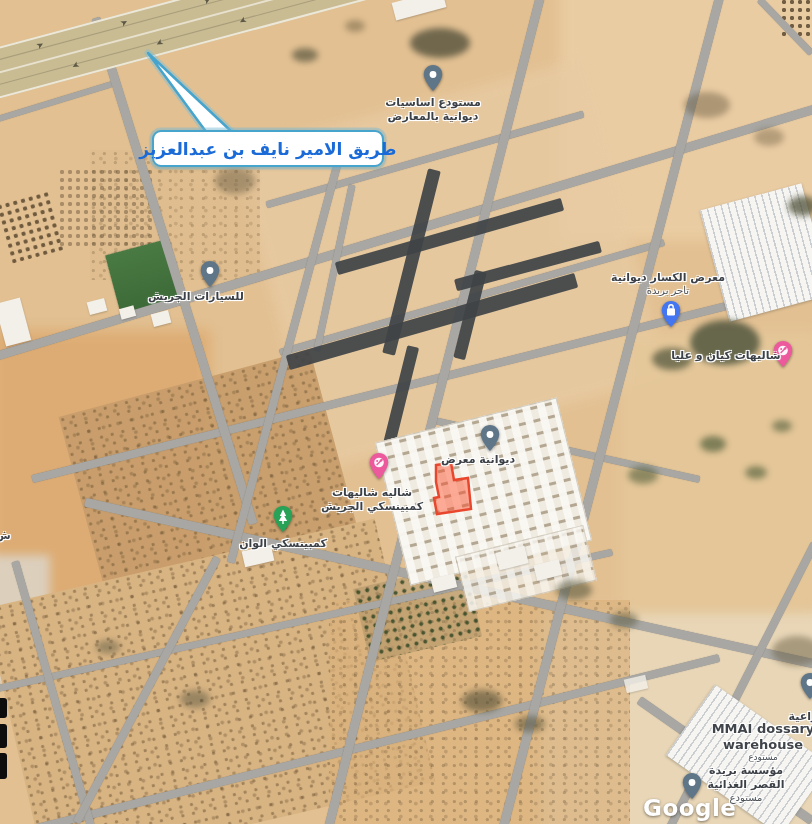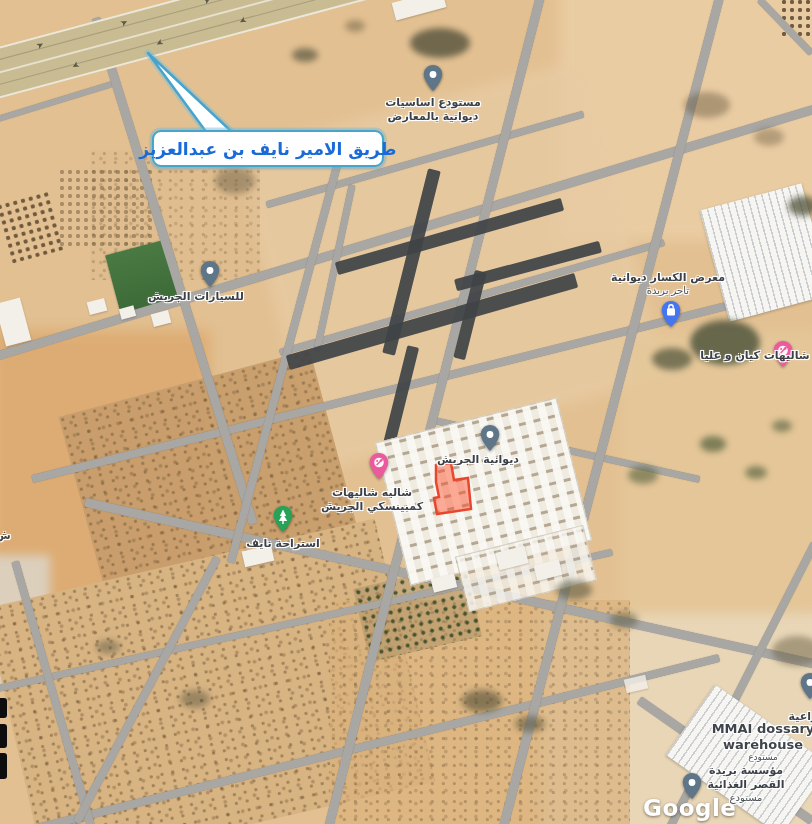--- a/index.html
+++ b/index.html
@@ -224,21 +224,21 @@
         </div>
       </div>
       <div class="marker" style="left: 490px; top: 452px;">
         <div class="pin">
           <svg width="22" height="28" viewBox="0 0 22 28">
             <path d="M11 1C5.8 1 1.8 5 1.8 10.2 1.8 17 11 27 11 27s9.2-10 9.2-16.8C20.2 5 16.2 1 11 1Z" fill="#5f7689"></path>
             <circle cx="11" cy="10.5" r="3.4" fill="#fff"></circle>
           </svg>
         </div>
         <div class="mlabel" style="left: -12px; top: 8px;">
-          <div>ديوانية الجريش</div>
+          <div>ديوانية معرض</div>
         </div>
       </div>
       <div class="marker" style="left: 671px; top: 328px;">
         <div class="pin">
           <svg width="22" height="28" viewBox="0 0 22 28">
             <path d="M11 1C5.8 1 1.8 5 1.8 10.2 1.8 17 11 27 11 27s9.2-10 9.2-16.8C20.2 5 16.2 1 11 1Z" fill="#4476f2"></path>
             <rect x="7" y="8.2" width="8" height="7.3" rx="1.2" fill="#fff"></rect>
                                   <path d="M8.8 8.4V7a2.2 2.2 0 0 1 4.4 0v1.4" stroke="#fff" stroke-width="1.4" fill="none"></path>
           </svg>
         </div>
@@ -250,21 +250,21 @@
       <div class="marker" style="left: 783px; top: 368px;">
         <div class="pin">
           <svg width="22" height="28" viewBox="0 0 22 28">
             <path d="M11 1C5.8 1 1.8 5 1.8 10.2 1.8 17 11 27 11 27s9.2-10 9.2-16.8C20.2 5 16.2 1 11 1Z" fill="#ec5a9d"></path>
             <circle cx="11" cy="10.5" r="4.8" fill="#fff" opacity=".95"></circle>
                                   <line x1="8.6" y1="13" x2="12.6" y2="9" stroke="#ec5a9d" stroke-width="1.4"></line>
                                   <ellipse cx="13.2" cy="8.4" rx="1.9" ry="1.3" transform="rotate(-45 13.2 8.4)" fill="#ec5a9d"></ellipse>
                                   <circle cx="9.1" cy="9.1" r="1" fill="#ec5a9d"></circle>
           </svg>
         </div>
-        <div class="mlabel" style="left: -57px; top: -12px; margin-left: 29px;">
+        <div class="mlabel" style="left: -57px; top: -12px;">
           <div>شاليهات كيان و عليا</div>
         </div>
       </div>
       <div class="marker" style="left: 379px; top: 480px;">
         <div class="pin">
           <svg width="22" height="28" viewBox="0 0 22 28">
             <path d="M11 1C5.8 1 1.8 5 1.8 10.2 1.8 17 11 27 11 27s9.2-10 9.2-16.8C20.2 5 16.2 1 11 1Z" fill="#ec5a9d"></path>
             <circle cx="11" cy="10.5" r="4.8" fill="#fff" opacity=".95"></circle>
                                   <line x1="8.6" y1="13" x2="12.6" y2="9" stroke="#ec5a9d" stroke-width="1.4"></line>
                                   <ellipse cx="13.2" cy="8.4" rx="1.9" ry="1.3" transform="rotate(-45 13.2 8.4)" fill="#ec5a9d"></ellipse>
@@ -278,21 +278,21 @@
       </div>
       <div class="marker" style="left: 283px; top: 533px;">
         <div class="pin">
           <svg width="22" height="28" viewBox="0 0 22 28">
             <path d="M11 1C5.8 1 1.8 5 1.8 10.2 1.8 17 11 27 11 27s9.2-10 9.2-16.8C20.2 5 16.2 1 11 1Z" fill="#27a257"></path>
             <path d="M11 4.5 7.8 11h1.9l-2.9 5h8.4l-2.9-5h1.9Z" fill="#fff"></path>
                                   <rect x="10.3" y="15.8" width="1.4" height="3.2" fill="#fff"></rect>
           </svg>
         </div>
         <div class="mlabel" style="left: 0px; top: 11px;">
-          <div>استراحة نايف</div>
+          <div>كمبينسكي الوان</div>
         </div>
       </div>
       <div class="marker" style="left: 692px; top: 800px;">
         <div class="pin">
           <svg width="22" height="28" viewBox="0 0 22 28">
             <path d="M11 1C5.8 1 1.8 5 1.8 10.2 1.8 17 11 27 11 27s9.2-10 9.2-16.8C20.2 5 16.2 1 11 1Z" fill="#5f7689"></path>
             <circle cx="11" cy="10.5" r="3.4" fill="#fff"></circle>
           </svg>
         </div>
         <div class="mlabel" style="left: 54px; top: -16px;">

